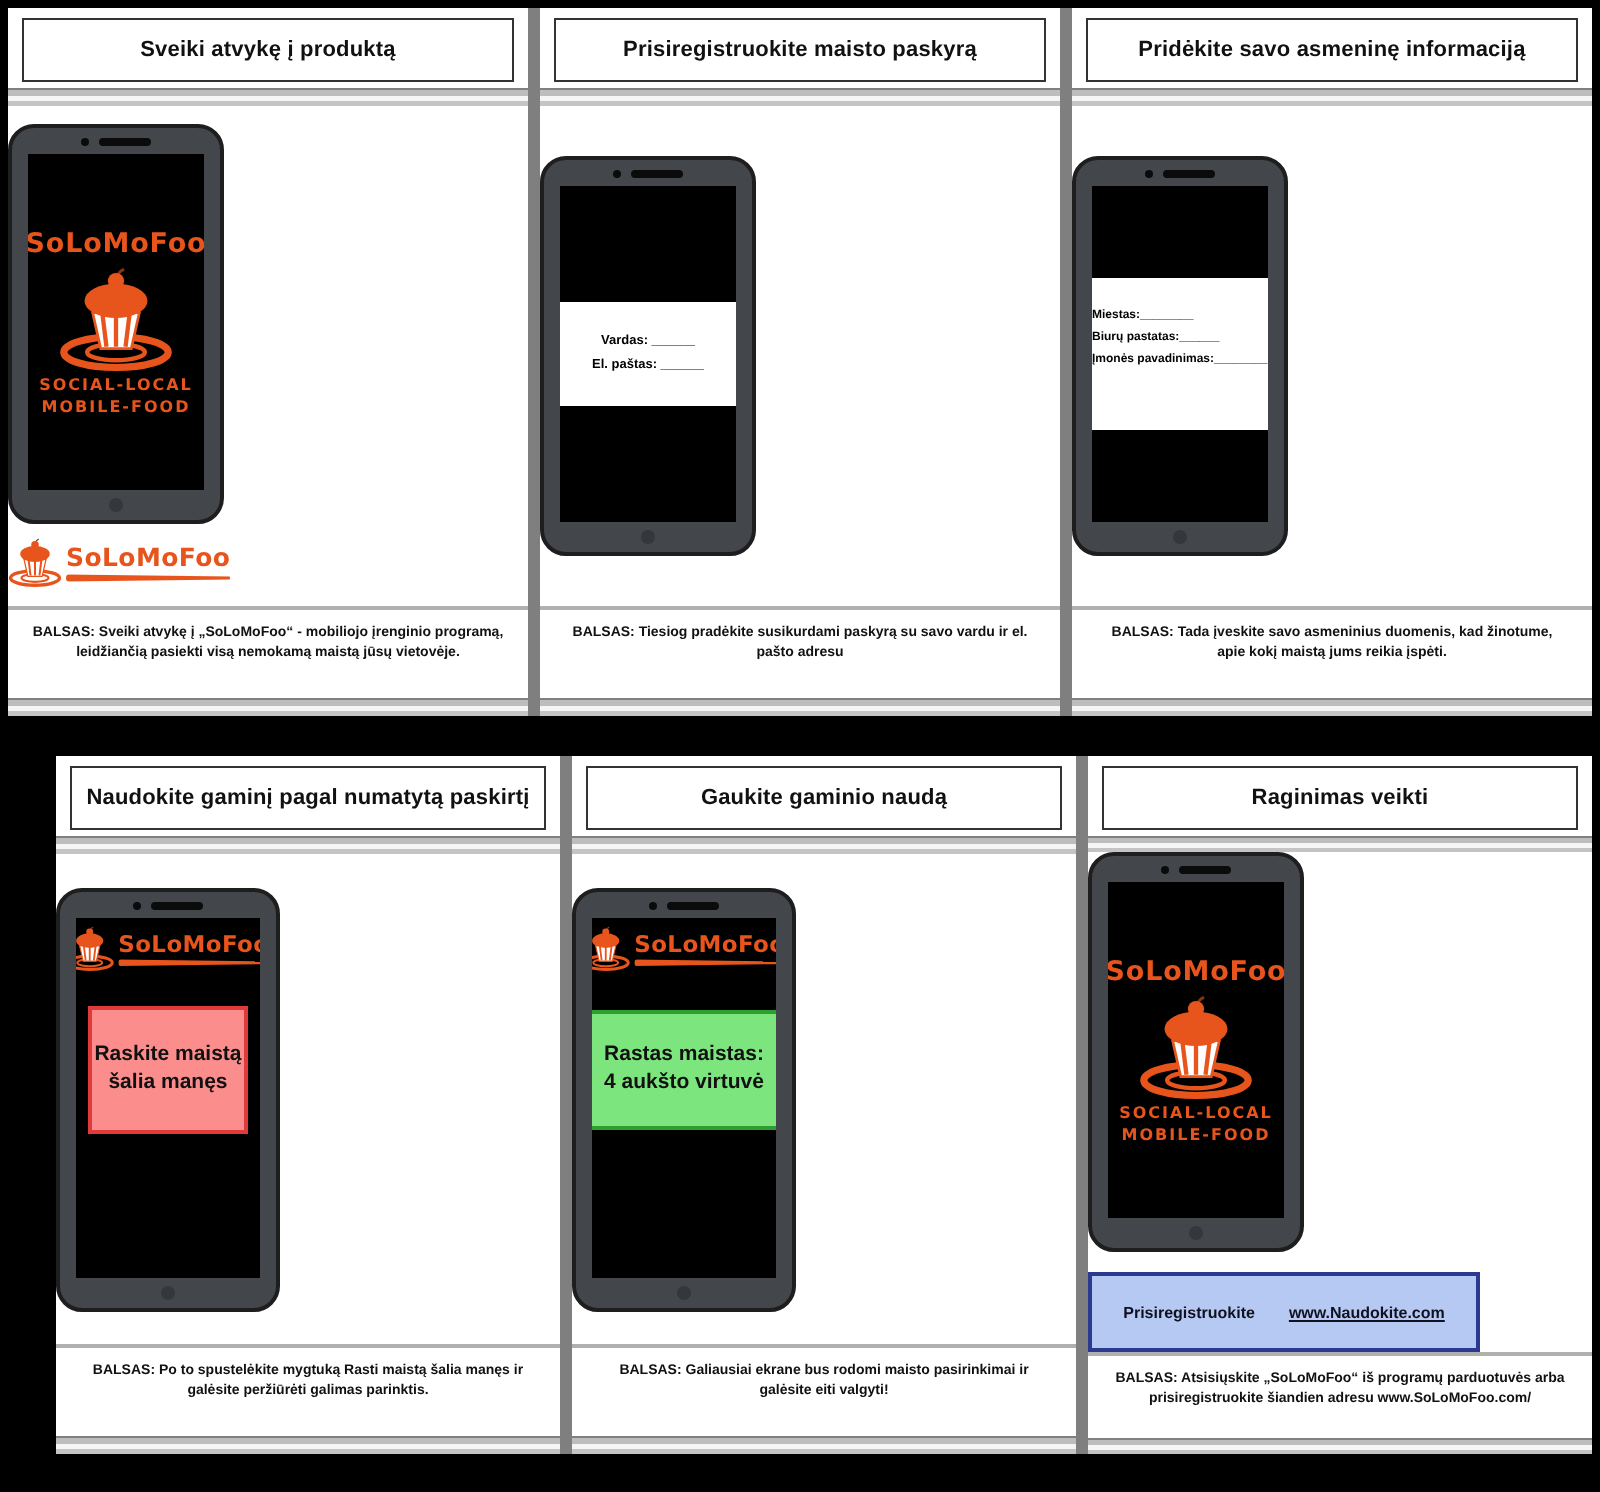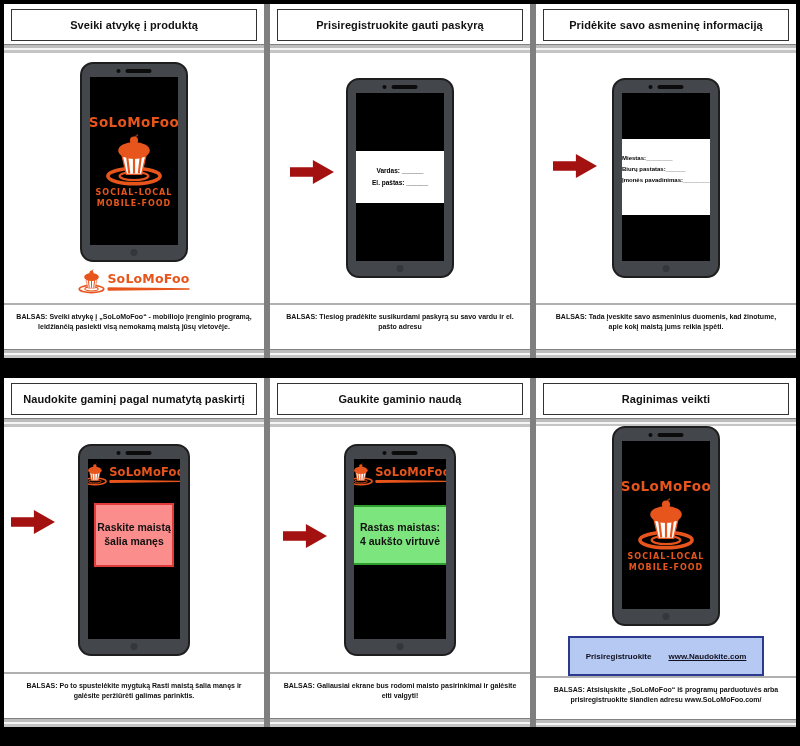--- a/index.html
+++ b/index.html
@@ -1,27 +1,27 @@
 <!DOCTYPE html>
 <html><head>
 <meta charset="utf-8">
 <style>
   html,body { margin:0; padding:0; background:#000; }
   body { width:800px; height:746px; font-family:"Liberation Sans", sans-serif; }
   .board { width:800px; height:746px; background:#000; box-sizing:border-box; padding:4px 4px 0 4px; }
   .srow { display:grid; grid-template-columns:1fr 1fr 1fr; gap:6px; background:#7f7f7f; }
   .srow.r1 { height:354px; }
-  .srow.r2 { height:349px; }
+  .srow.r2 { height:349px;margin-left:24px; }
   .row-gap { height:20px; background:#000; }
   .panel { background:#ffffff; display:flex; flex-direction:column; overflow:hidden; }
   .title-wrap { padding:5px 7px 3px 7px; background:#fff; }
   .title-box { border:1.5px solid #333; height:30px; display:flex; align-items:center; justify-content:center;
                font-weight:bold; font-size:11px; white-space:nowrap; color:#111; letter-spacing:0.1px; }
   .hbar { height:9px; background:linear-gradient(180deg,#808080 0 12%,#bdbdbd 12% 45%,#f5f5f5 45% 72%,#c4c4c4 72% 100%); }
-  .content { flex:1; position:relative; display:flex; flex-direction:column; align-items:center; justify-content:center; background:#fff; }
+  .content { flex:1; position:relative; display:flex; flex-direction:column; align-items:flex-start; justify-content:center; background:#fff; }
   .caption { height:46px; box-sizing:border-box; border-top:2px solid #b0b0b0; padding:7px 10px 2px 10px;
              font-size:7px; font-weight:bold; text-align:center; color:#111; line-height:1.45; }
   .caption .cap-inner { display:block; max-width:236px; margin:0 auto; }
 
   
   .phone { width:108px; height:200px; background:#43464b; border:2px solid #1e1e1e; border-radius:13px;
            box-sizing:border-box; padding:13px 8px 15px 8px; position:relative; flex:none; }
   .phone.lg { width:112px; height:212px; }
   .speaker { position:absolute; top:5px; left:50%; transform:translateX(-50%); display:flex; align-items:center; gap:5px; }
   .cam { width:4px; height:4px; border-radius:50%; background:#0b0b0b; }
@@ -129,21 +129,21 @@
         </div>
       </div>
       <div class="caption">
           <span class="cap-inner">BALSAS: Sveiki atvykę į „SoLoMoFoo“ - mobiliojo įrenginio programą, leidžiančią pasiekti visą nemokamą maistą jūsų vietovėje.</span>
         </div>
       <div class="hbar"></div>
     </div>
 
     <div class="panel">
       <div class="title-wrap">
-        <div class="title-box">Prisiregistruokite gauti paskyrą</div>
+        <div class="title-box">Prisiregistruokite maisto paskyrą</div>
       </div>
       <div class="hbar"></div>
       <div class="content">
         <span class="arrow a2"></span>
         <div class="phone">
           <div class="speaker">
               <span class="cam"></span>
               <span class="spk"></span>
             </div>
           <div class="screen">

